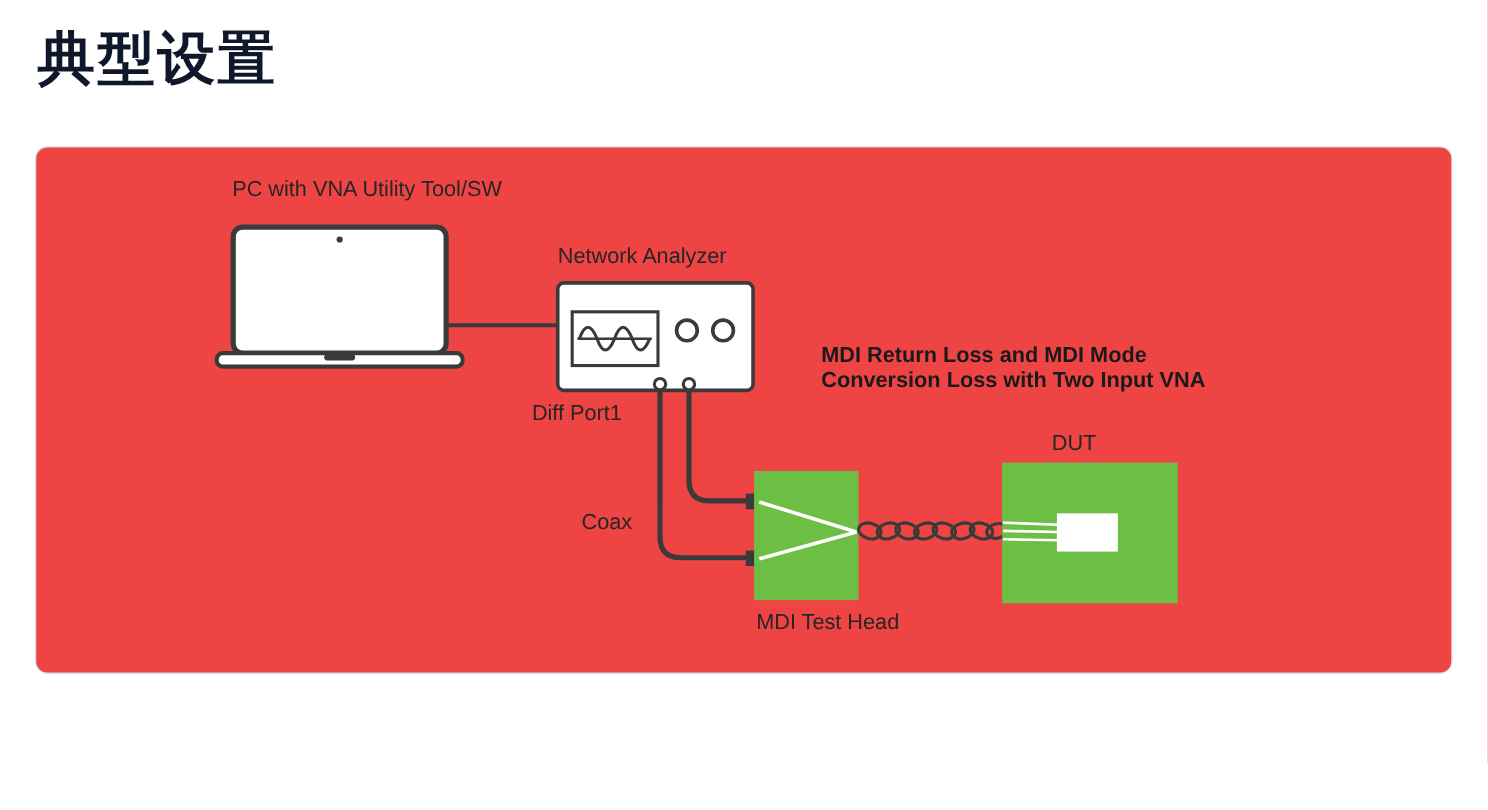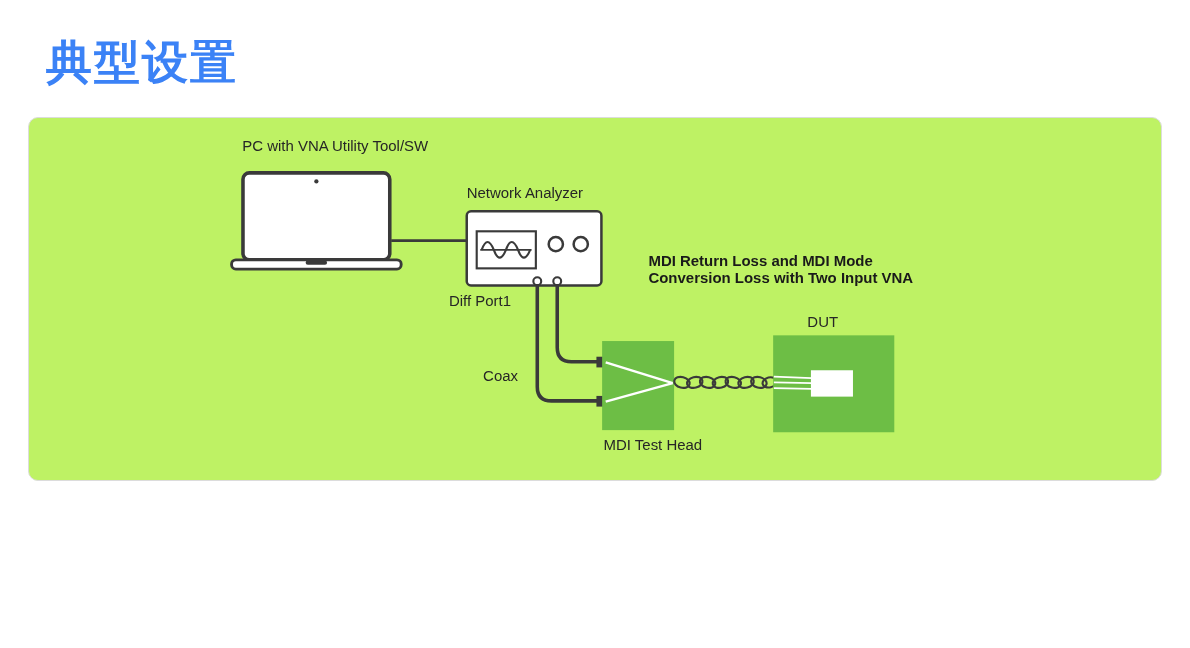--- a/index.html
+++ b/index.html
@@ -11,37 +11,37 @@
   body {
     width: 1190px;
     height: 648px;
     position: relative;
     overflow: hidden;
   }
   .page-title {
     position: absolute;
     left: 30px;
     top: 16px;
-    margin: 16px;
+    margin: 0;
     font-size: 46px;
     font-weight: 700;
-    color: #3b82f6;
+    color: #0f172a;
     letter-spacing: 2px;
     font-family: "DejaVu Sans", "Liberation Sans", sans-serif;
   }
   .diagram-box {
     position: absolute;
     left: 28px;
     top: 117px;
     width: 1134px;
-    height: 364px;
+    height: 422px;
     border: 1px solid #DCDCDC;
     border-radius: 10px;
     box-sizing: border-box;
-    background: #bef264;
+    background: #ef4444;
   }
   .diagram-box svg {
     display: block;
     width: 100%;
     height: 100%;
   }
   
   .stroke-dark { stroke: #3A3A3A; fill: none; }
   .fill-dark   { fill: #3A3A3A; }
   .outline-shape { stroke: #3A3A3A; fill: #ffffff; }

